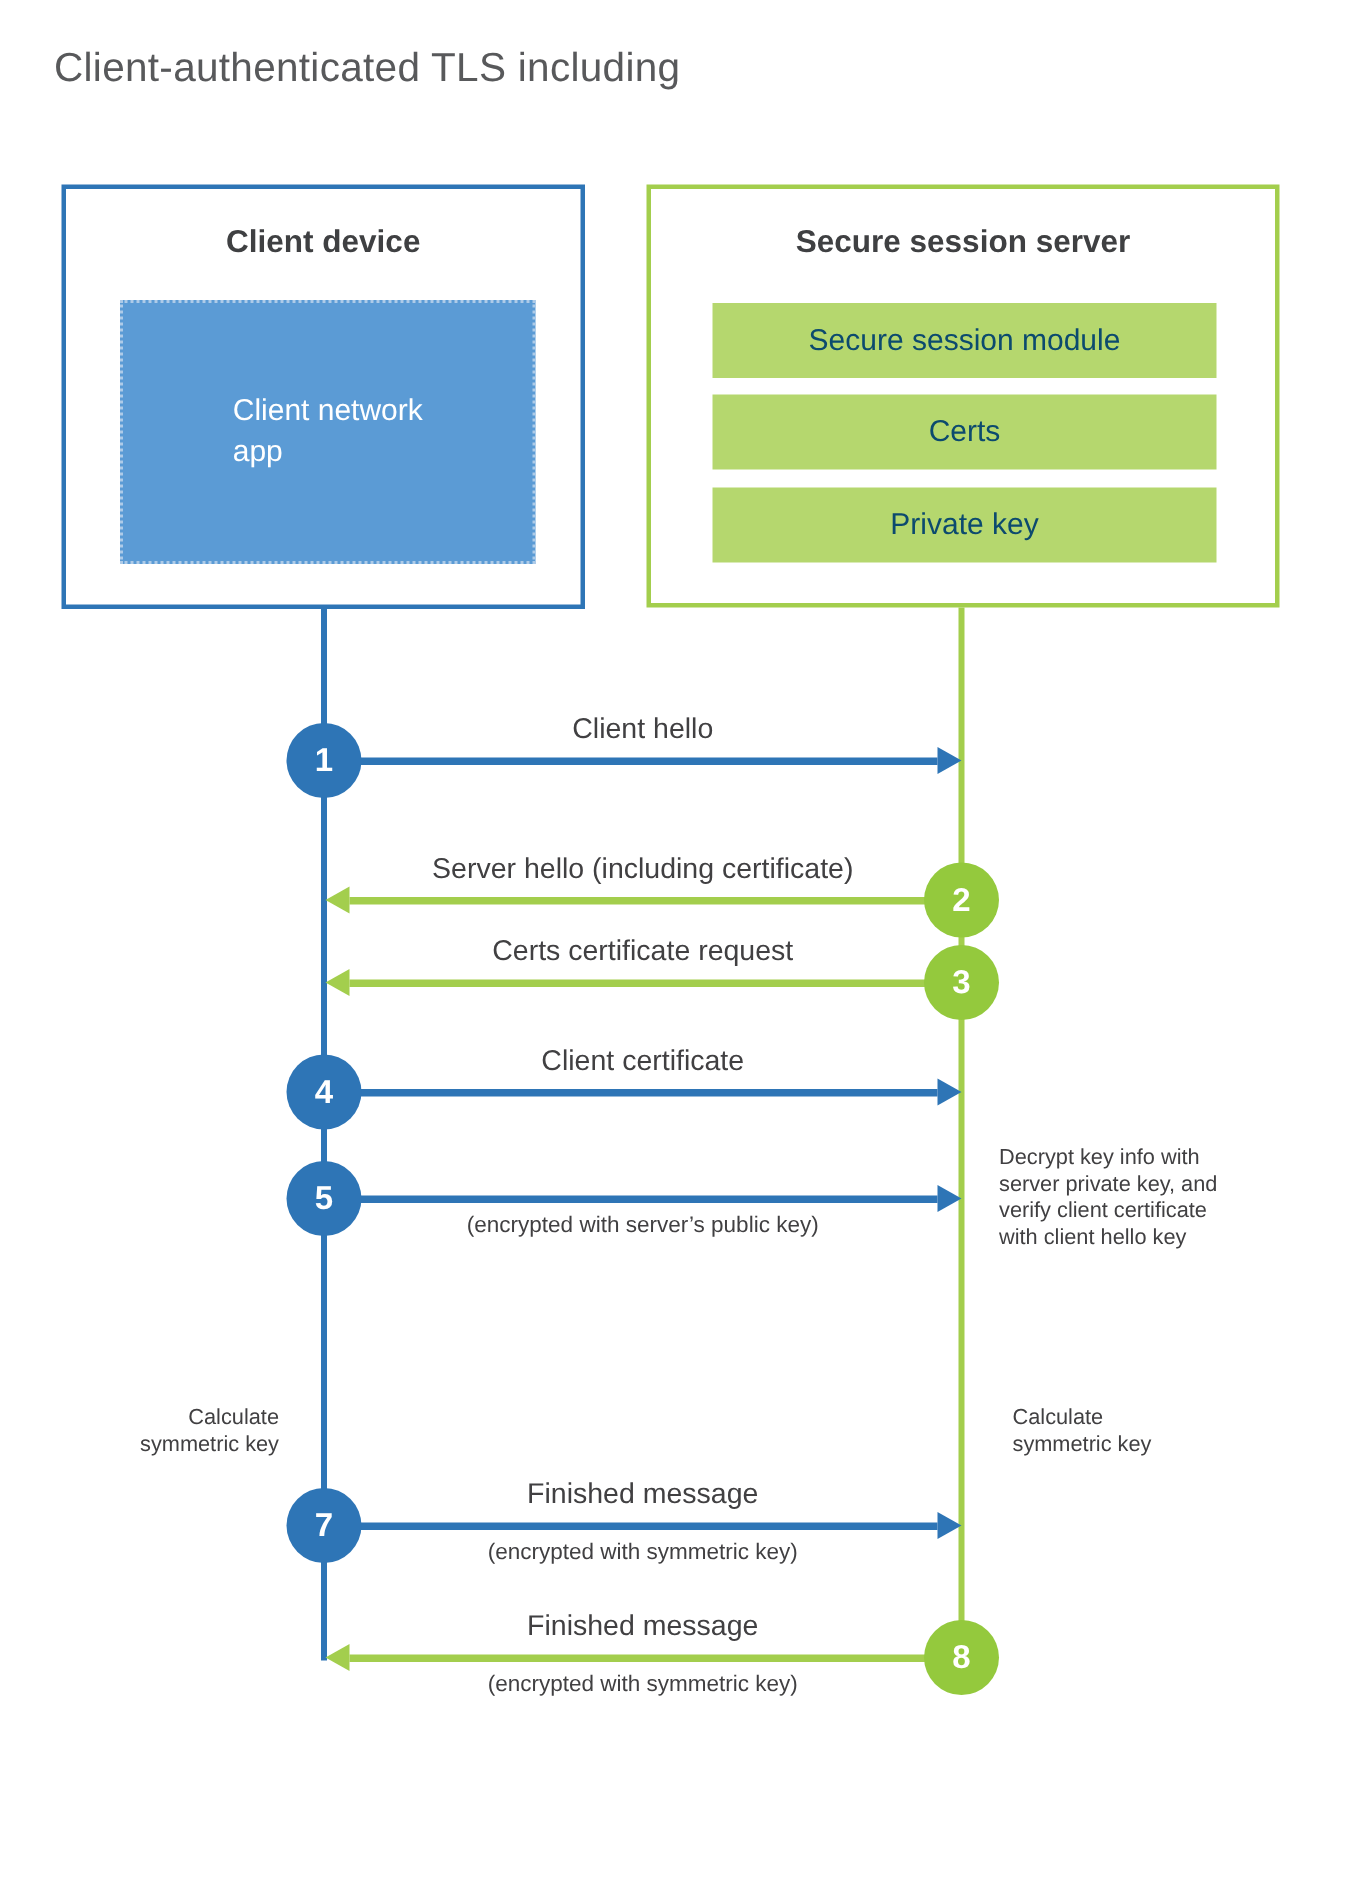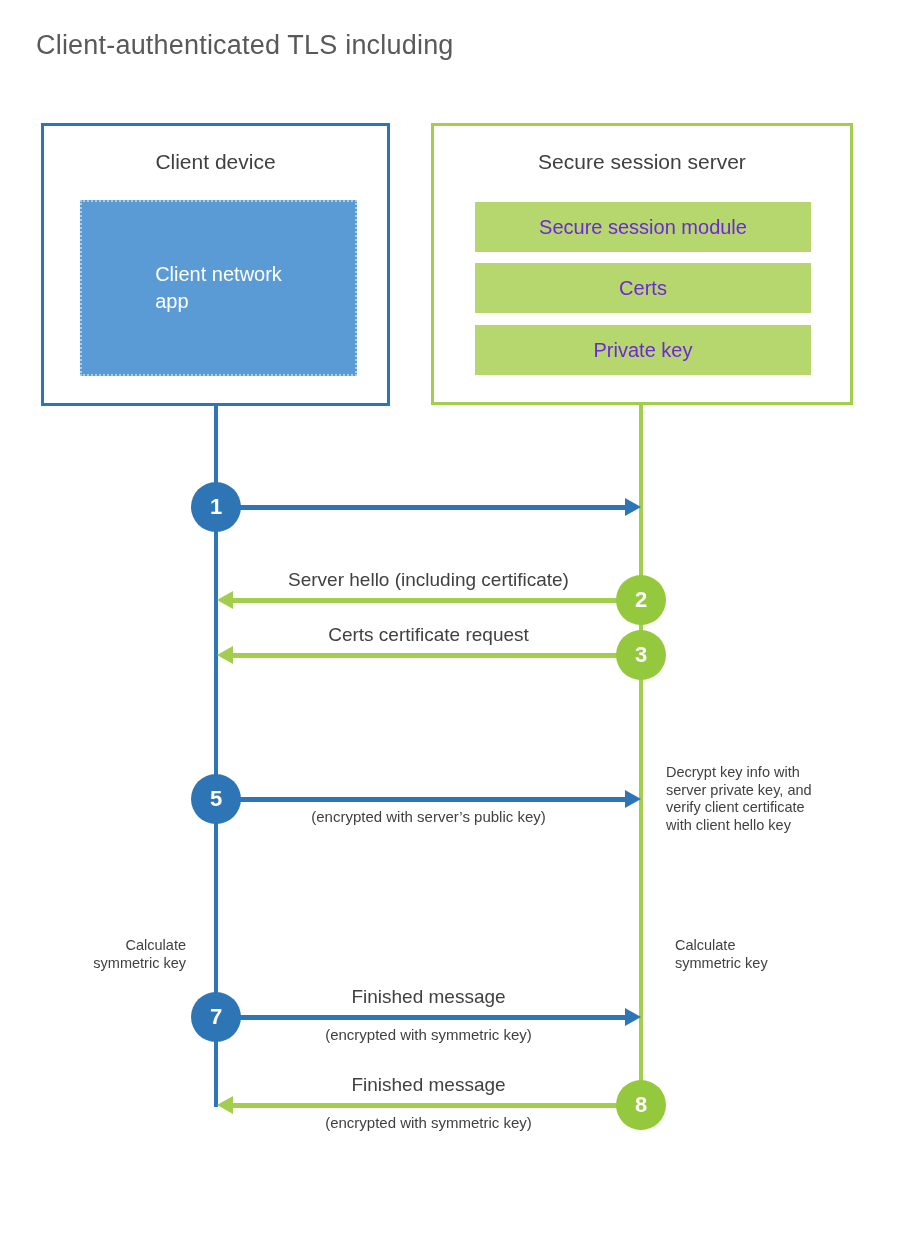--- a/index.html
+++ b/index.html
@@ -43,40 +43,40 @@
   }
   .server-box {
     left: 431px; width: 422px; height: 282px;
     border: 3px solid var(--green);
   }
   .actor-title {
     position: absolute;
     left: 0; right: 0; top: 24px;
     text-align: center;
     font-size: 21px;
-    font-weight: 400;
+    font-weight: 700;
     color: #3F4042;
   }
   .app-box {
     position: absolute;
     left: 36px; top: 74px;
     width: 277px; height: 176px;
     background: var(--blue-fill);
     border: 2px dotted #AECBE8;
     color: #ffffff;
     font-size: 20px;
     display: flex; align-items: center; justify-content: center;
     text-align: left;
     line-height: 1.35;
   }
   .module-bar {
     position: absolute;
     left: 41px; width: 336px; height: 50px;
     background: var(--green-fill);
-    color: #6d28d9;
+    color: #0c4a6e;
     font-size: 20px;
     text-align: center;
     line-height: 50px;
   }
   .bar-0 { top: 76px; }
   .bar-1 { top: 137px; }
   .bar-2 { top: 199px; }
 
   
   .lifeline { position: absolute; width: 4px; }
@@ -170,36 +170,42 @@
     <div class="actor-title">Secure session server</div>
     <div class="module-bar bar-0">Secure session module</div>
     <div class="module-bar bar-2">Private key</div>
     <div class="module-bar bar-1">Certs</div>
   </div>
 
   <div class="lifeline client-line"></div>
   <div class="lifeline server-line"></div>
 
   <div class="step step-1">
+    <div class="msg-label">Client hello</div>
     <div class="arrow arrow-right"></div>
     <div class="step-circle circle-blue">1</div>
   </div>
 
   <div class="step step-2">
     <div class="msg-label">Server hello (including certificate)</div>
     <div class="arrow arrow-left"></div>
     <div class="step-circle circle-green">2</div>
   </div>
 
   <div class="step step-3">
     <div class="msg-label">Certs certificate request</div>
     <div class="arrow arrow-left"></div>
     <div class="step-circle circle-green">3</div>
   </div>
 
+  <div class="step step-4">
+    <div class="msg-label">Client certificate</div>
+    <div class="arrow arrow-right"></div>
+    <div class="step-circle circle-blue">4</div>
+  </div>
 
   <div class="step step-5">
     <div class="arrow arrow-right"></div>
     <div class="msg-sublabel">(encrypted with server’s public key)</div>
     <div class="step-circle circle-blue">5</div>
   </div>
 
 
   <div class="step step-7">
     <div class="msg-label">Finished message</div>

